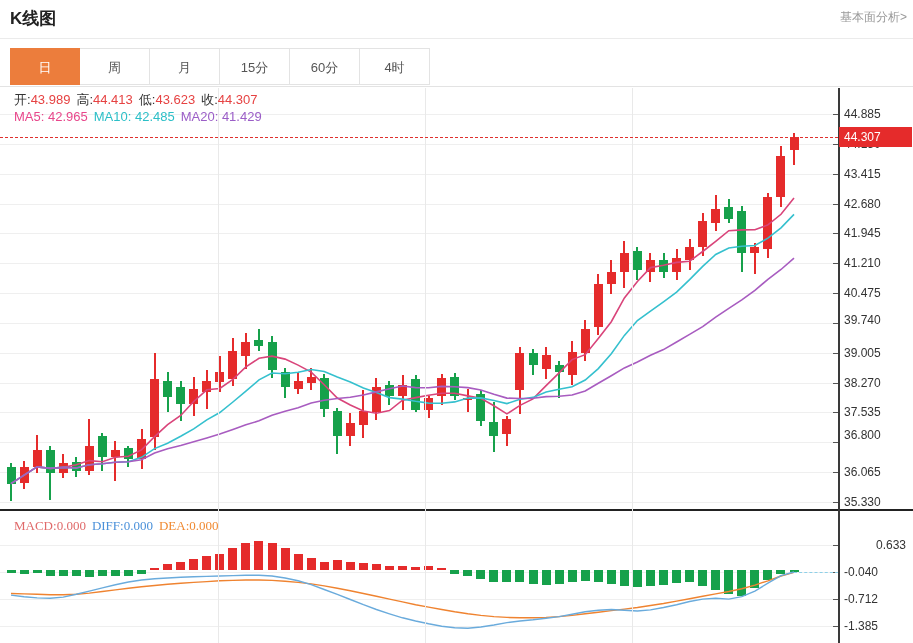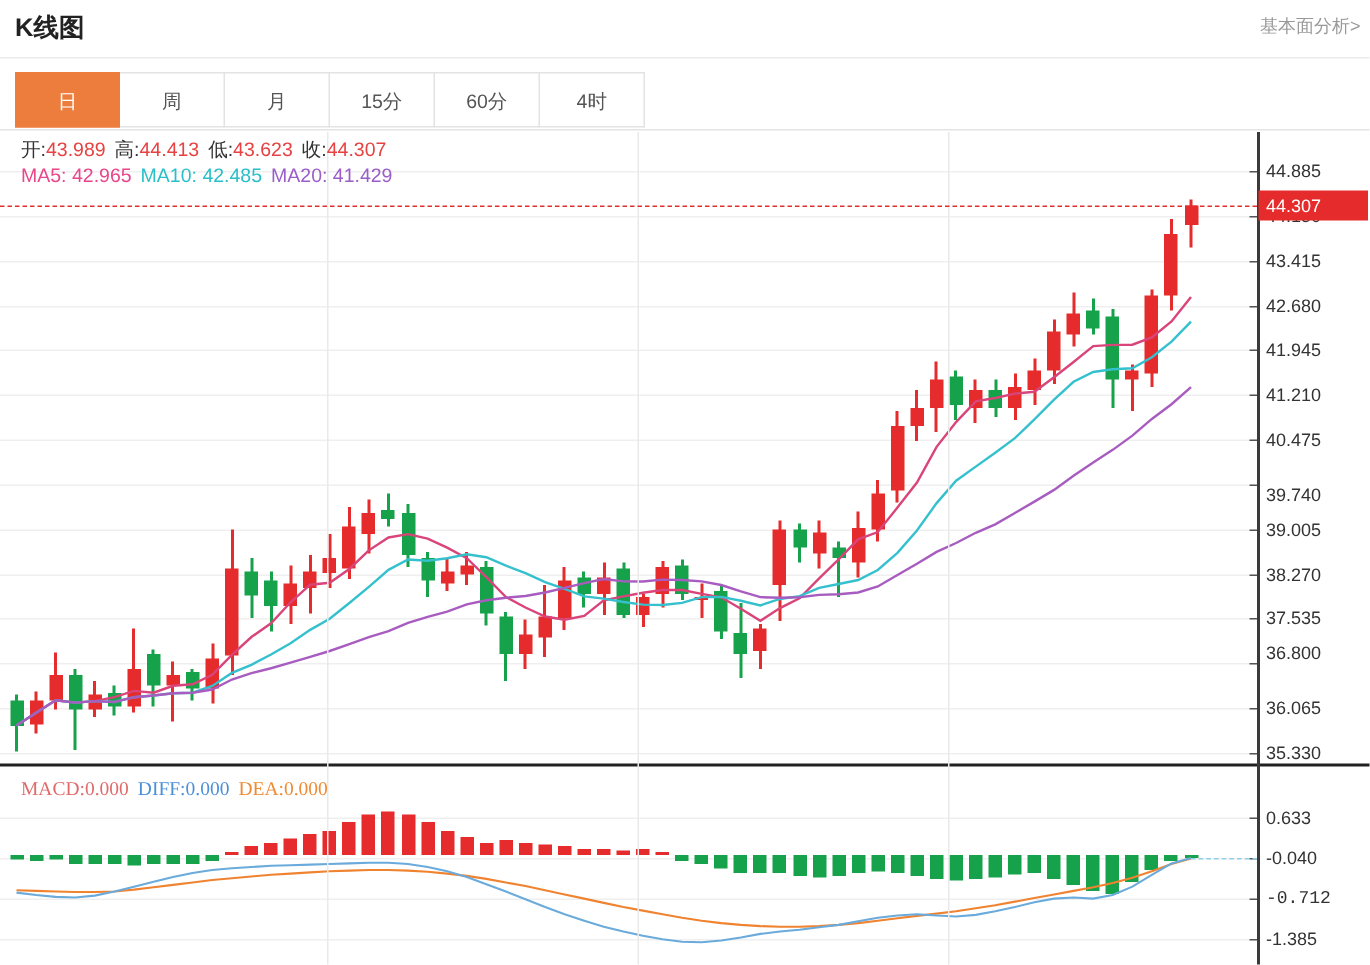--- a/index.html
+++ b/index.html
@@ -75,21 +75,21 @@
     <div class="tick" style="left: 833px; top: 145.385px;"></div>
     <div class="ylabel" style="left: 844px; top: 145.385px;">41.945</div>
     <div class="hgrid" style="top: 175.231px; width: 838px;"></div>
     <div class="tick" style="left: 833px; top: 175.231px;"></div>
     <div class="ylabel" style="left: 844px; top: 175.231px;">41.210</div>
     <div class="hgrid" style="top: 205.077px; width: 838px;"></div>
     <div class="tick" style="left: 833px; top: 205.077px;"></div>
     <div class="ylabel" style="left: 844px; top: 205.077px; text-align: right;">40.475</div>
     <div class="hgrid" style="top: 234.923px; width: 838px;"></div>
     <div class="tick" style="left: 833px; top: 234.923px;"></div>
-    <div class="ylabel" style="left: 844px; top: 242px; text-align: right;">39.740</div>
+    <div class="ylabel" style="left: 844px; top: 232px; text-align: right;">39.740</div>
     <div class="hgrid" style="top: 264.769px; width: 838px;"></div>
     <div class="tick" style="left: 833px; top: 264.769px;"></div>
     <div class="ylabel" style="left: 844px; top: 264.769px;">39.005</div>
     <div class="hgrid" style="top: 294.615px; width: 838px;"></div>
     <div class="tick" style="left: 833px; top: 294.615px;"></div>
     <div class="ylabel" style="left: 844px; top: 294.615px;">38.270</div>
     <div class="hgrid" style="top: 324.462px; width: 838px;"></div>
     <div class="tick" style="left: 833px; top: 324.462px;"></div>
     <div class="ylabel" style="left: 844px; top: 324.462px;">37.535</div>
     <div class="hgrid" style="top: 354.308px; width: 838px;"></div>
@@ -239,27 +239,27 @@
     <div class="legend-row" style="top: 21px;">
       <div class="legend-item" style="color: rgb(232, 71, 139);"><span class="lab" style="color:#e8478b">MA5: </span><span class="val">42.965</span></div>
       <div class="legend-item" style="color: rgb(43, 191, 199);"><span class="lab" style="color:#2bbfc7">MA10: </span><span class="val">42.485</span></div>
       <div class="legend-item" style="color: rgb(155, 94, 199);"><span class="lab" style="color:#9b5ec7">MA20: </span><span class="val">41.429</span></div>
     </div>
   </div>
 
 <div id="macd-panel">
     <div class="hgrid" style="top: 30.1749px; width: 838px;"></div>
     <div class="tick" style="left: 833px; top: 30.1749px;"></div>
-    <div class="ylabel" style="left: 844px; top: 30.1749px;">0.633</div>
+    <div class="ylabel" style="left: 876px; top: 30.1749px;">0.633</div>
     <div class="hgrid" style="top: 56.994px; width: 838px;"></div>
     <div class="tick" style="left: 833px; top: 56.994px;"></div>
     <div class="ylabel" style="left: 844px; top: 56.994px;">-0.040</div>
     <div class="hgrid" style="top: 83.7732px; width: 838px;"></div>
     <div class="tick" style="left: 833px; top: 83.7732px;"></div>
-    <div class="ylabel" style="left: 844px; top: 83.7732px; font-family: Liberation Mono, monospace;">-0.712</div>
+    <div class="ylabel" style="left: 844px; top: 83.7732px;">-0.712</div>
     <div class="hgrid" style="top: 110.592px; width: 838px;"></div>
     <div class="tick" style="left: 833px; top: 110.592px;"></div>
     <div class="ylabel" style="left: 844px; top: 110.592px;">-1.385</div>
     <div class="hist-bar" style="left: 6.5px; top: 55.4px; height: 2.391px; background: rgb(22, 161, 75);"></div>
     <div class="hist-bar" style="left: 19.55px; top: 55.4px; height: 3.188px; background: rgb(22, 161, 75);"></div>
     <div class="hist-bar" style="left: 32.6px; top: 55.4px; height: 2.7895px; background: rgb(22, 161, 75);"></div>
     <div class="hist-bar" style="left: 45.65px; top: 55.4px; height: 5.1805px; background: rgb(22, 161, 75);"></div>
     <div class="hist-bar" style="left: 58.7px; top: 55.4px; height: 5.9775px; background: rgb(22, 161, 75);"></div>
     <div class="hist-bar" style="left: 71.75px; top: 55.4px; height: 5.579px; background: rgb(22, 161, 75);"></div>
     <div class="hist-bar" style="left: 84.8px; top: 55.4px; height: 6.376px; background: rgb(22, 161, 75);"></div>

